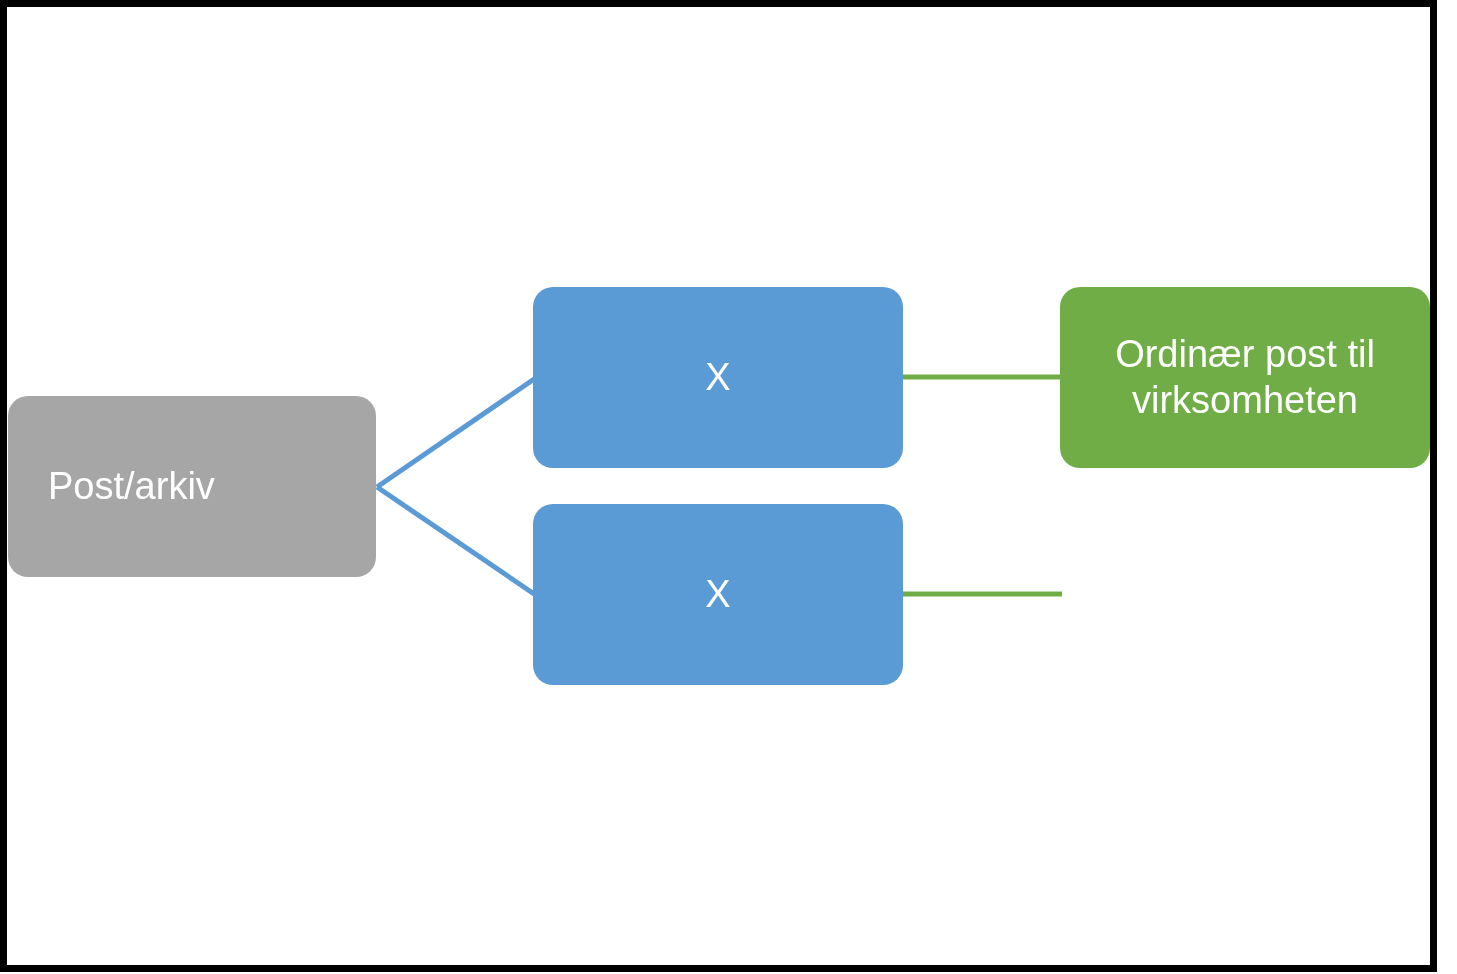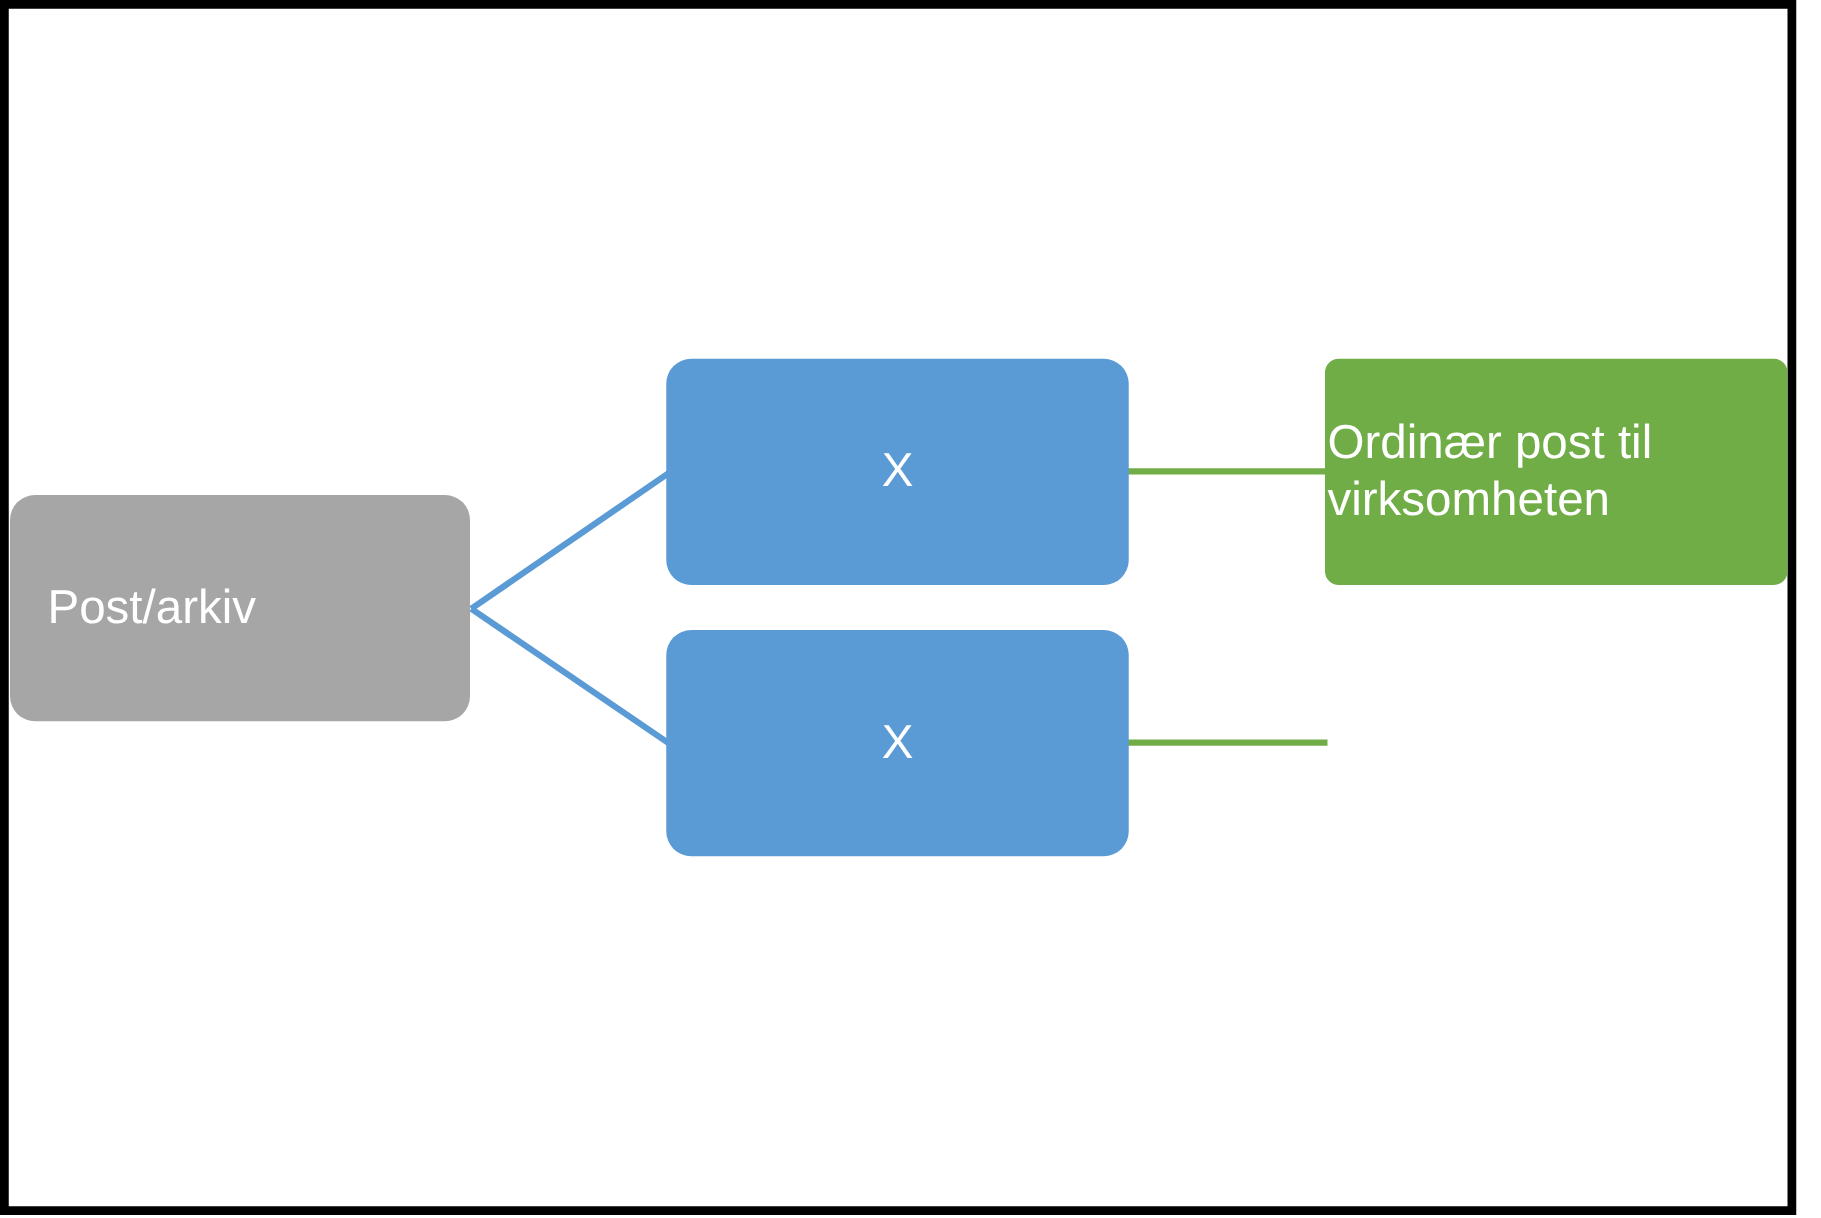--- a/index.html
+++ b/index.html
@@ -43,42 +43,41 @@
     display: flex;
     align-items: center;
     z-index: 2;
   }
   .node-root {
     left: 8px;
     top: 396px;
     width: 368px;
     height: 181px;
     background: #a6a6a6;
-    padding-left: 30px;
+    padding-left: 40px;
     justify-content: flex-start;
     text-align: left;
   }
   .node-middle {
     left: 533px;
     width: 370px;
     height: 181px;
     background: #5b9bd5;
     justify-content: center;
     text-align: center;
   }
   .node-middle-1 { top: 287px; }
   .node-middle-2 { top: 504px; }
   .node-leaf {
     left: 1060px;
     width: 370px;
     background: #70ad47;
     justify-content: center;
-    text-align: left;
+    text-align: center;
     padding: 0 2px;
-    border-radius: 11px;
   }
   .node-leaf-1 { top: 287px; height: 181px; }
   .node-leaf-2 { top: 503px; height: 182px; }
 </style>
 </head>
 <body>
 
 <div class="canvas">
   <div class="frame"></div>
 

